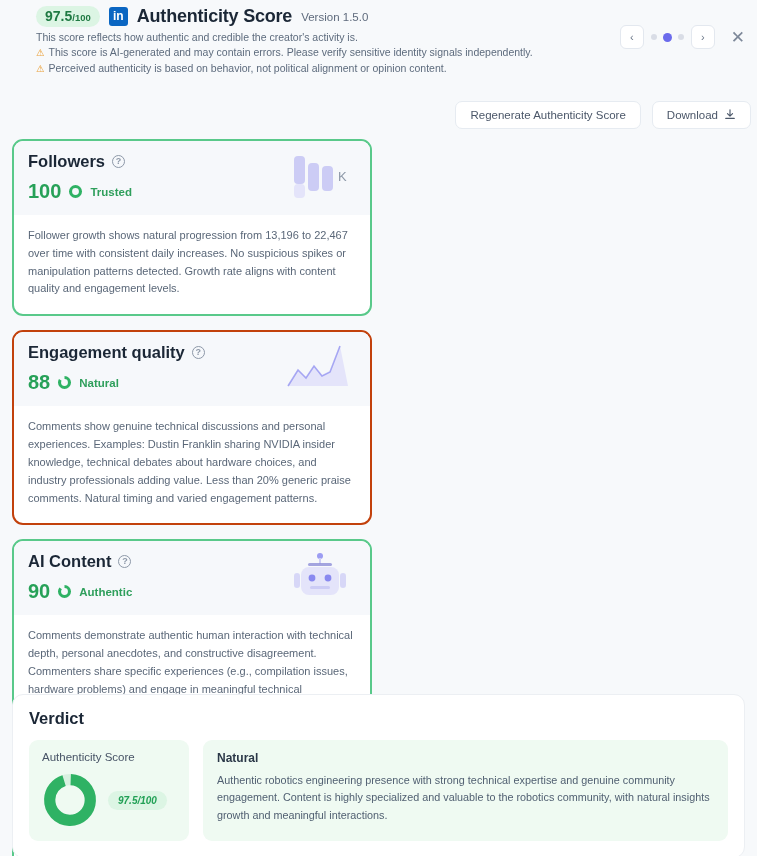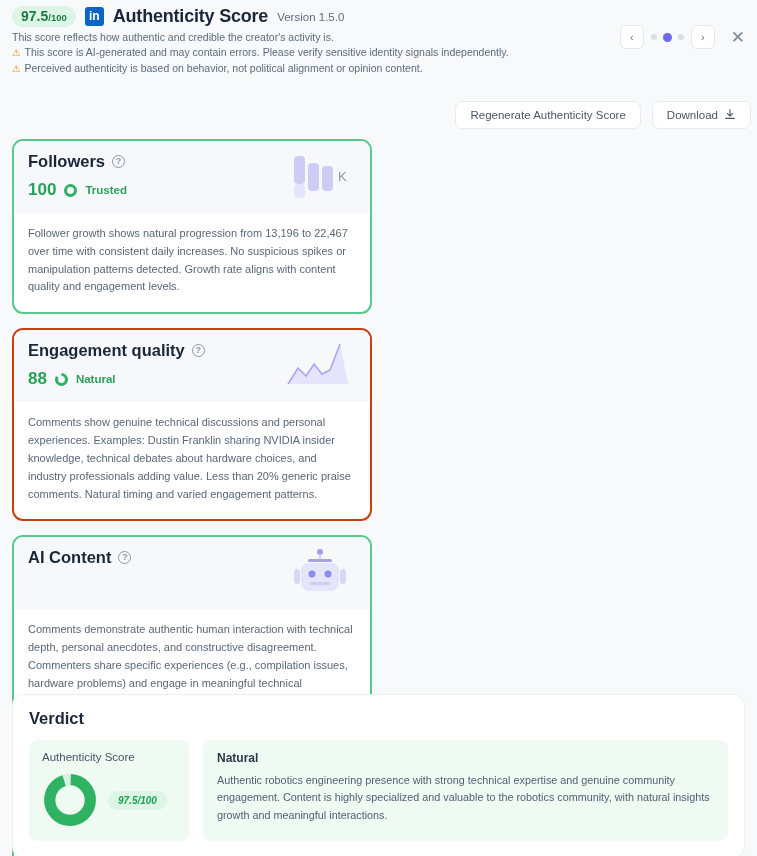--- a/index.html
+++ b/index.html
@@ -3,21 +3,21 @@
 <meta charset="utf-8">
 <style>
   * { box-sizing: border-box; margin: 0; padding: 0; }
   html, body {
     width: 757px; height: 856px;
     background: #f7f9fb;
     font-family: "Liberation Sans", sans-serif;
     color: #3d4a5c;
     overflow: hidden;
   }
-  .page { position: relative; width: 757px; height: 856px; }
+  .page { position: relative; width: 757px; height: 856px; padding-left: 24px; }
 
   
   .header { padding: 6px 12px 0 12px; position: relative; }
   .title-row { display: flex; align-items: center; gap: 9px; }
   .score-badge {
     background: #dcf5e4; color: #1f7a43;
     border-radius: 12px; padding: 3px 9px 4px 9px;
     font-size: 14px; font-weight: 700; line-height: 1;
     display: flex; align-items: baseline;
   }
@@ -68,21 +68,21 @@
   .card-head {
     background: #f6f8fb; padding: 11px 14px 12px 14px; position: relative;
     min-height: 72px;
   }
   .card-title { font-size: 16.5px; font-weight: 700; color: #1b2736; display: flex; align-items: center; gap: 7px; }
   .help-ico {
     width: 13px; height: 13px; border-radius: 50%; border: 1.2px solid #8d98a8;
     color: #8d98a8; font-size: 9px; line-height: 11px; text-align: center; font-weight: 700;
   }
   .score-row { display: flex; align-items: center; gap: 7px; margin-top: 9px; }
-  .score-num { font-size: 17px; font-weight: 700; color: #27a158; }
+  .score-num { font-size: 20px; font-weight: 700; color: #27a158; }
   .score-label { font-size: 11.5px; color: #2f9f5c; font-weight: 600; }
   .card-body { padding: 12px 14px 14px 14px; font-size: 11px; line-height: 1.62; color: #5a6778; }
 
   .card-ico { position: absolute; right: 14px; top: 10px; width: 72px; height: 54px; }
 
   
   .verdict {
     position: absolute; left: 12px; top: 694px; width: 733px;
     background: #fff; border: 1px solid #eceff3; border-radius: 11px;
     padding: 14px 16px 16px 16px;
@@ -195,20 +195,27 @@
       <path d="M4 44 L14 28 L22 36 L30 24 L38 34 L46 30 L56 4" fill="none" stroke="#6b6bec" stroke-width="1.6" opacity=".55"></path>
     </svg></div>
     </div>
     <div class="card-body">Comments show genuine technical discussions and personal experiences. Examples: Dustin Franklin sharing NVIDIA insider knowledge, technical debates about hardware choices, and industry professionals adding value. Less than 20% generic praise comments. Natural timing and varied engagement patterns.</div>
       </div>
       <div class="card good">
     <div class="card-head">
       <div class="card-title">
         <span>AI Content</span>
         <span class="help-ico">?</span>
+      </div>
+      <div class="score-row">
+        <span class="score-num">90</span>
+        <svg width="15" height="15" viewBox="0 0 16 16">
+    <circle cx="8" cy="8" r="5.3" fill="none" stroke="#2fb264" stroke-width="3.3" stroke-dasharray="27.87283834117936 33.3008821280518" stroke-linecap="butt" transform="rotate(-90 8 8)"></circle>
+  </svg>
+        <span class="score-label">Authentic</span>
       </div>
       <div class="card-ico"><svg viewBox="0 0 72 54">
       <circle cx="36" cy="5" r="3" fill="#6b6bec" opacity=".65"></circle>
       <rect x="35" y="7" width="2" height="6" fill="#ccccf5"></rect>
       <rect x="24" y="12" width="24" height="3" rx="1.5" fill="#8f8fd8" opacity=".8"></rect>
       <rect x="17" y="16" width="38" height="28" rx="8" fill="#e4e4fa"></rect>
       <rect x="10" y="22" width="6" height="15" rx="3" fill="#ccccf5" opacity=".75"></rect>
       <rect x="56" y="22" width="6" height="15" rx="3" fill="#ccccf5" opacity=".75"></rect>
       <circle cx="28" cy="27" r="3.4" fill="#6b6bec" opacity=".75"></circle>
       <circle cx="44" cy="27" r="3.4" fill="#6b6bec" opacity=".75"></circle>

